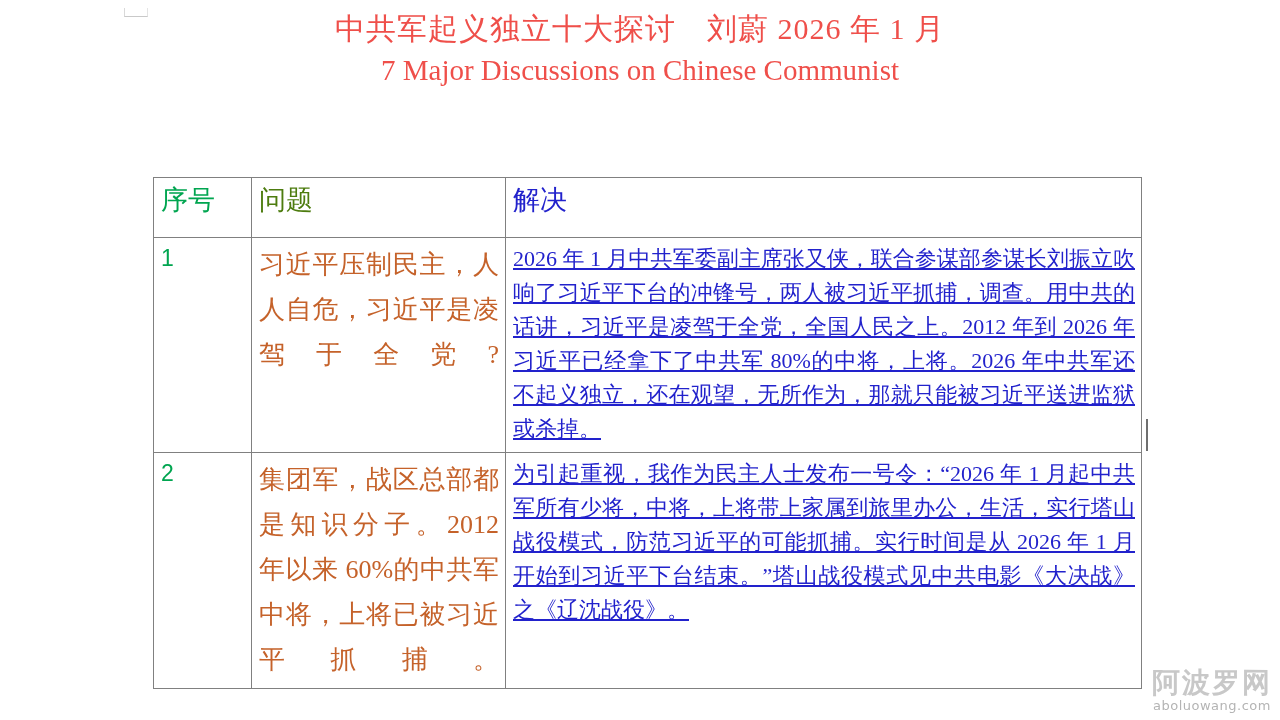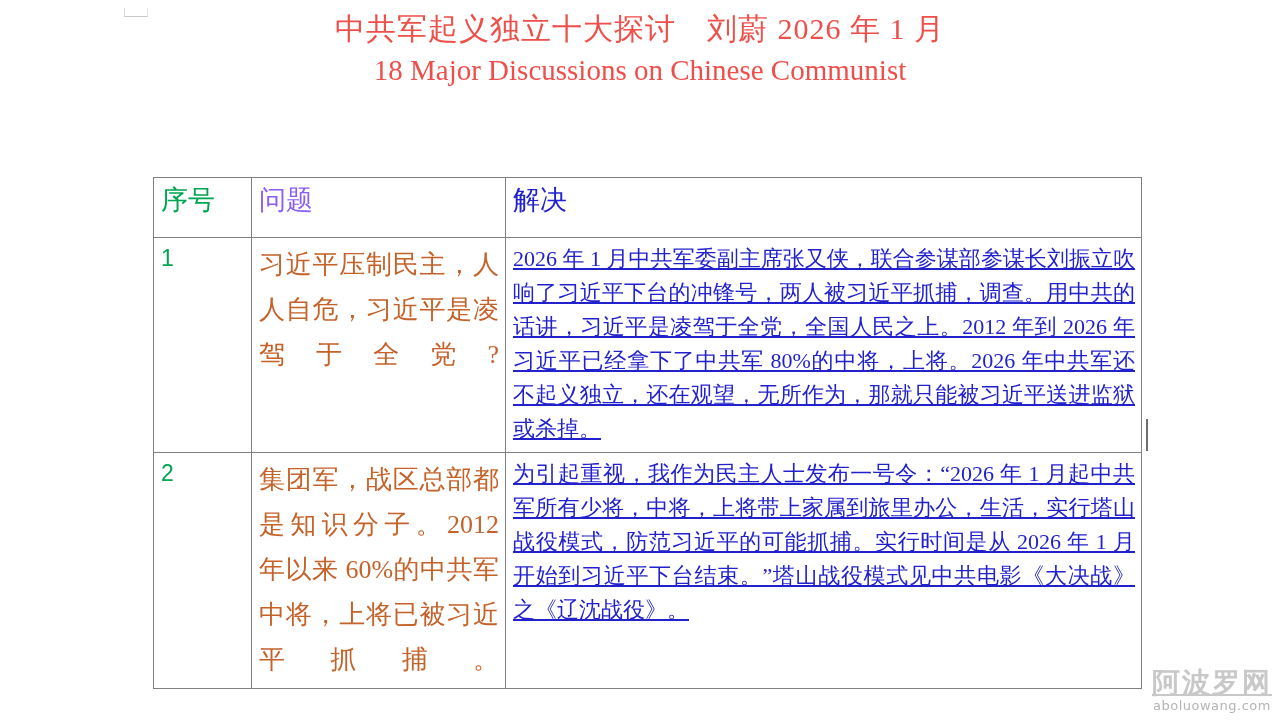--- a/index.html
+++ b/index.html
@@ -75,21 +75,21 @@
   .hdr td {
     height: 50px;
     padding-top: 3px;
   }
   .hdr-idx {
     color: #00a550;
     font-size: 27px;
     line-height: 38px;
   }
   .hdr-prob {
-    color: #8b5cf6;
+    color: #4d7c0f;
     font-size: 27px;
     line-height: 38px;
   }
   .hdr-sol {
     color: #2222cc;
     font-size: 27px;
     line-height: 38px;
   }
 
   
@@ -134,38 +134,37 @@
     text-align: center;
     user-select: none;
   }
   .wm-cn {
     font-size: 28px;
     line-height: 30px;
     letter-spacing: 2px;
     color: #c8c8c8;
     font-weight: bold;
     font-family: "DejaVu Sans", sans-serif;
-    text-decoration: underline;
   }
   .wm-en {
     font-size: 13px;
     line-height: 16px;
     letter-spacing: 0.5px;
     color: #b4b4b4;
     font-family: "DejaVu Sans", sans-serif;
   }
 </style>
 </head>
 <body>
 
 <div class="artifact"></div>
 
 <div class="title-block">
   <div class="title-line-cn">中共军起义独立十大探讨　刘蔚 2026 年 1 月</div>
-  <div class="title-line-en">18 Major Discussions on Chinese Communist</div>
+  <div class="title-line-en">7 Major Discussions on Chinese Communist</div>
 </div>
 
 <table class="doc-table">
   <colgroup>
     <col class="c-idx">
     <col class="c-prob">
     <col class="c-sol">
   </colgroup>
   <tbody>
     <tr class="hdr">

